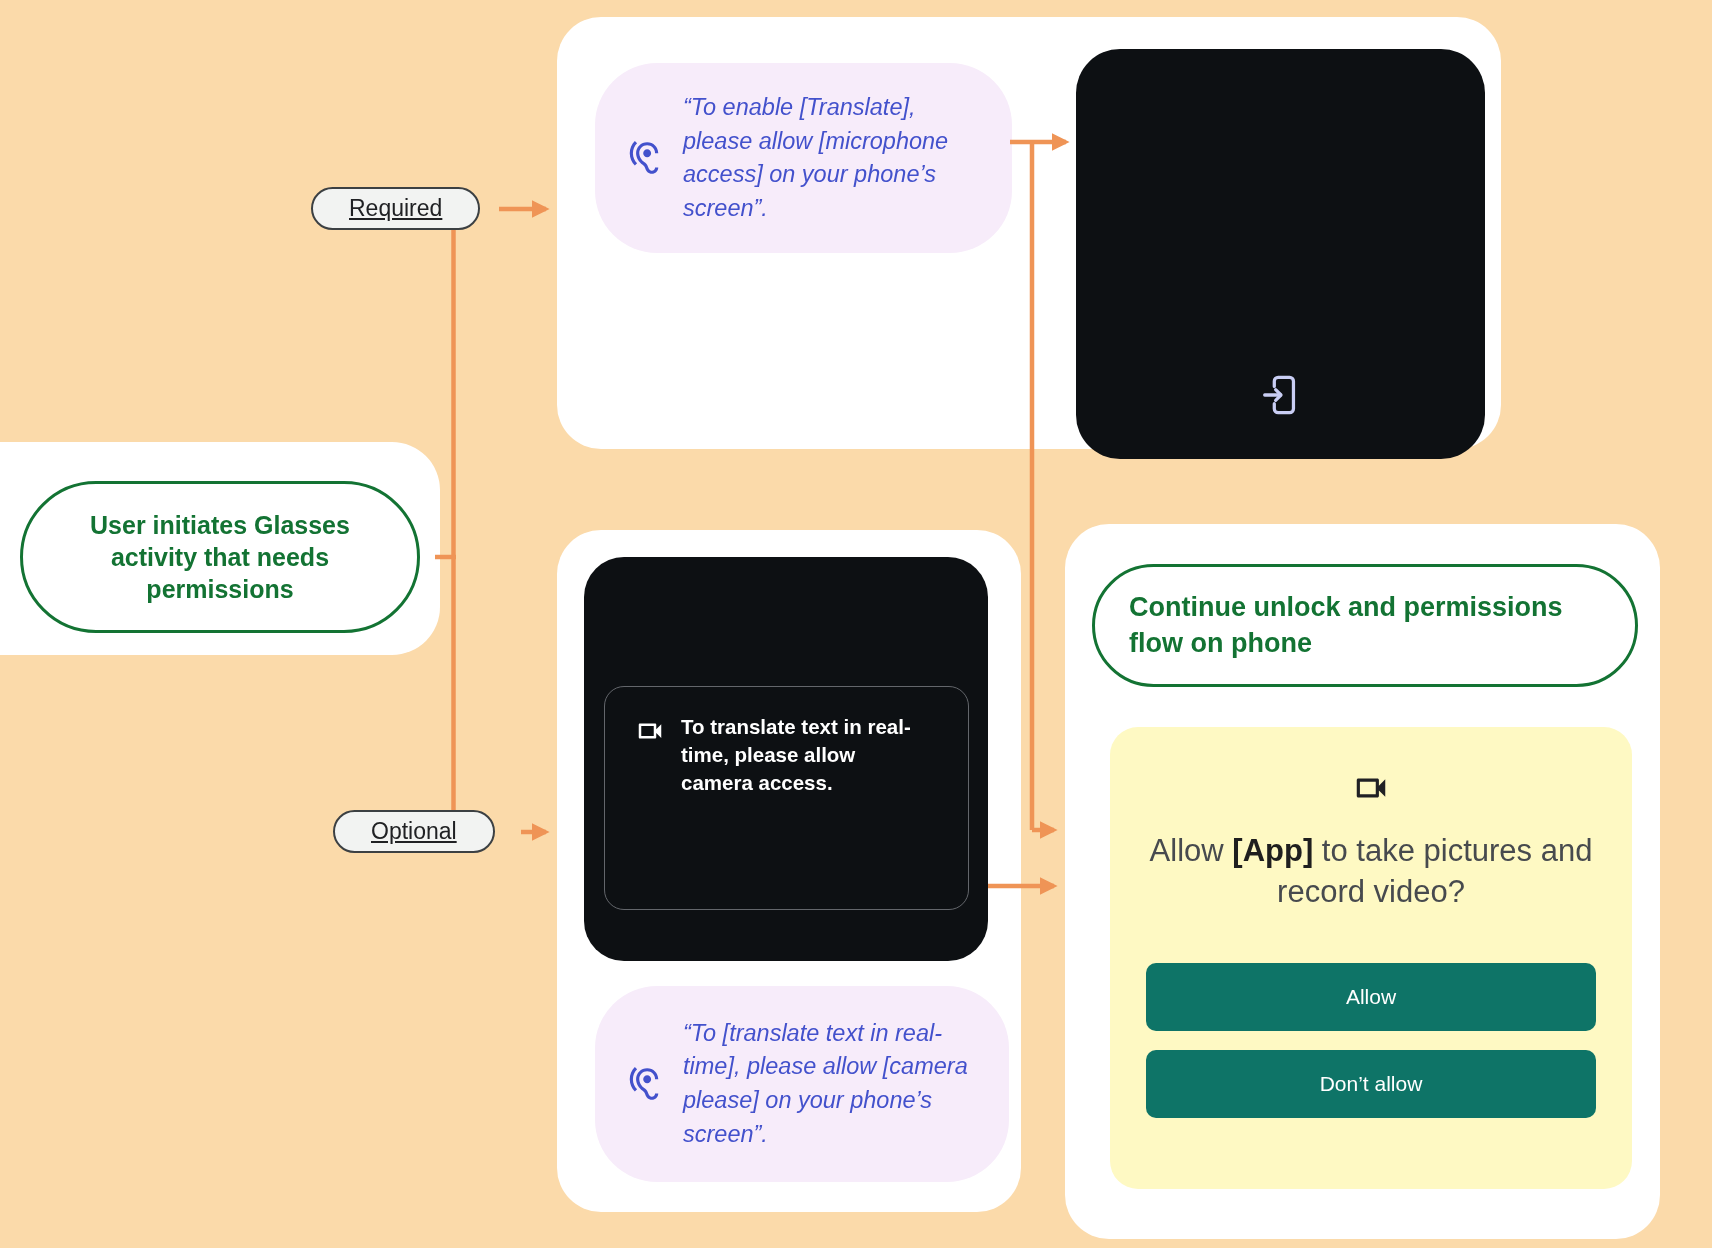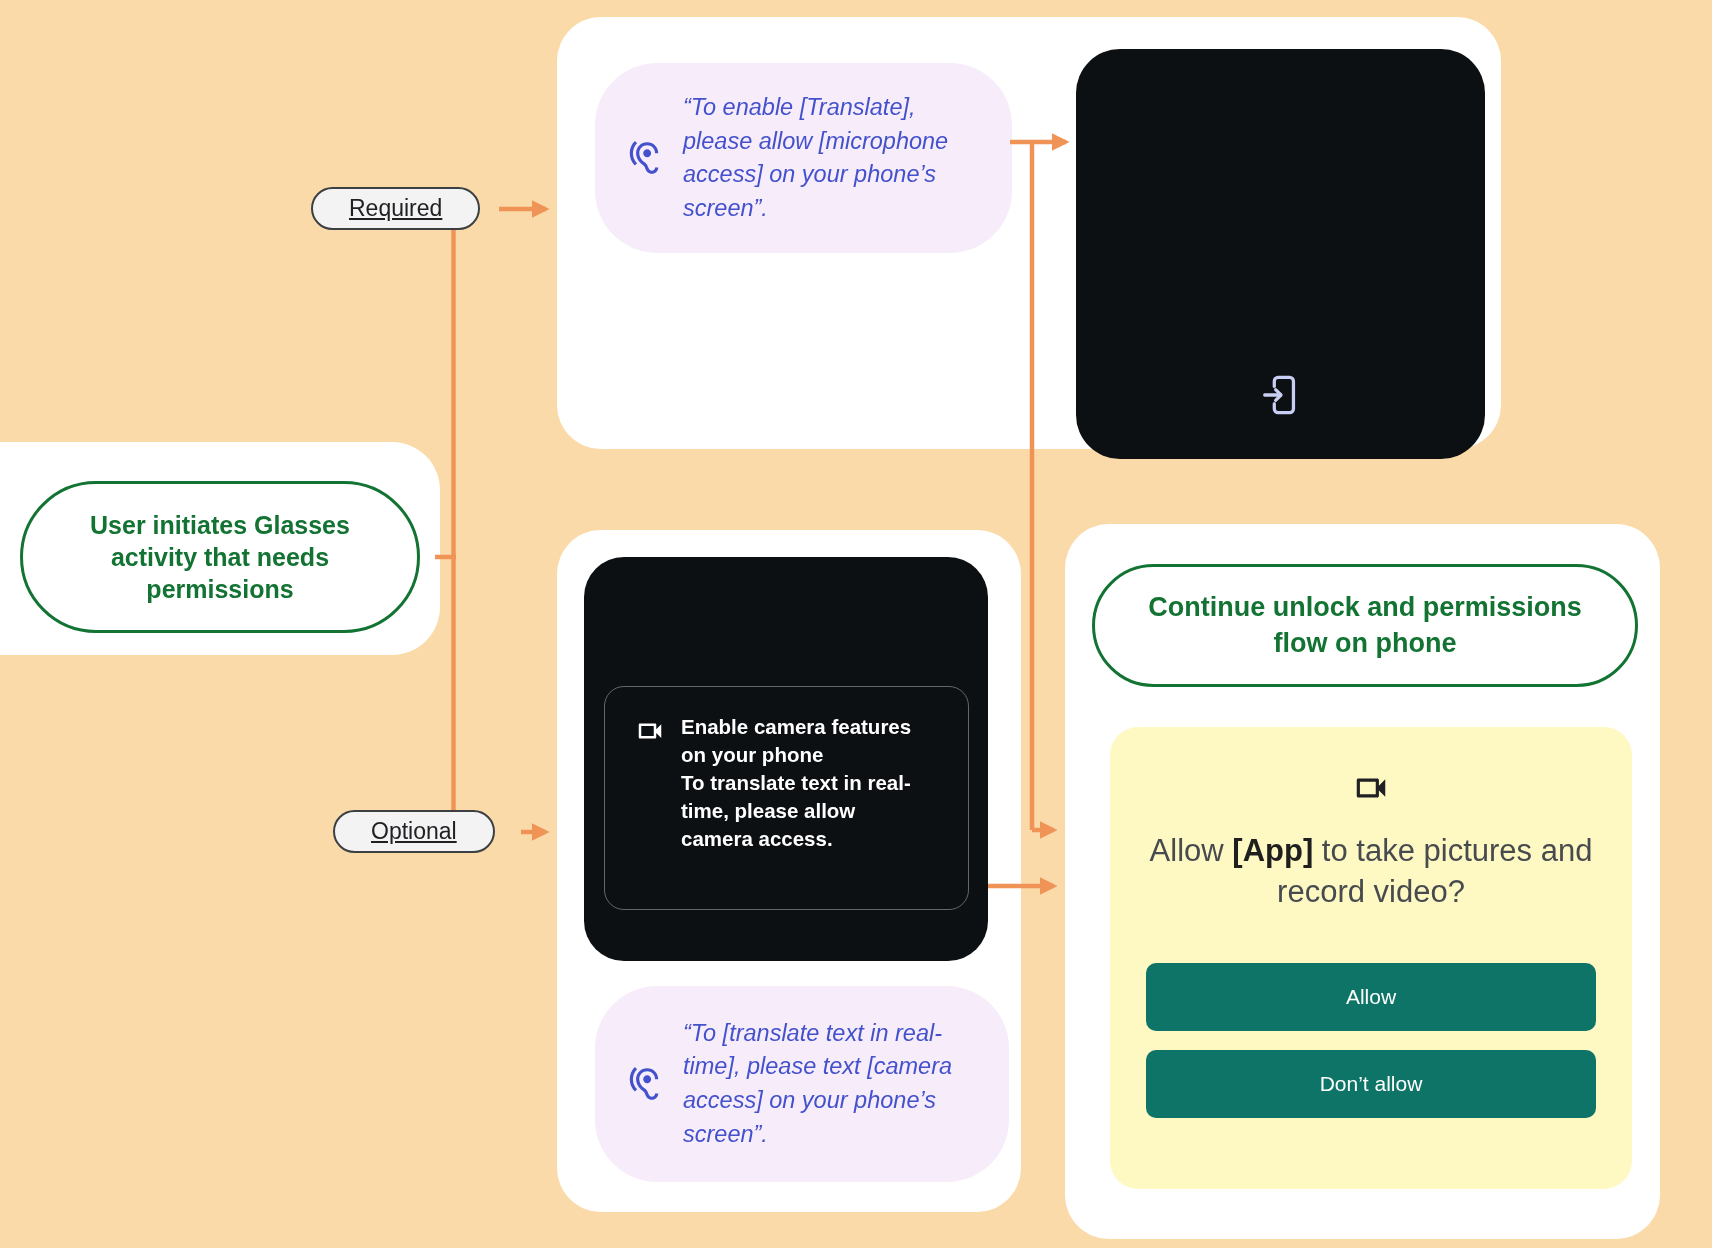--- a/index.html
+++ b/index.html
@@ -45,21 +45,21 @@
   .glasses-dialog{position:absolute;left:20px;top:129px;width:365px;height:224px;
     border:1.5px solid #63666B;border-radius:20px;box-sizing:border-box;
     display:flex;gap:16px;padding:26px 20px 0 30px;}
   .glasses-dialog .cam{flex:0 0 auto;margin-top:3px;display:flex;}
   .glasses-dialog-text{width:234px;}
   .glasses-dialog-text p{margin:0;color:#ffffff;font-weight:700;
     font-size:20.5px;line-height:1.37;}
 
   .header-pill{position:absolute;left:27px;top:40px;width:546px;height:123px;
     border:3px solid #137333;border-radius:64px;box-sizing:border-box;
-    display:flex;align-items:center;justify-content:center;text-align:center;
+    display:flex;align-items:center;justify-content:center;
     color:#137333;font-weight:700;font-size:27px;line-height:1.3;padding:0 34px;}
 
   .dialog{position:absolute;left:45px;top:203px;width:522px;height:462px;
     background:#fef9c3;border-radius:28px;box-sizing:border-box;
     display:flex;flex-direction:column;align-items:center;}
   .dialog .cam{margin-top:42px;display:flex;}
   .dialog-title{margin:24px 0 0;width:470px;text-align:center;
     font-size:31px;line-height:1.32;color:#474A4E;}
   .dialog-title strong{color:#1F1F1F;font-weight:700;}
   .btn{width:450px;height:68px;border:none;border-radius:10px;background:#0E7467;
@@ -124,32 +124,31 @@
 
   <div class="card card-mid">
     <div class="screen screen-mid">
       <div class="glasses-dialog">
         <span class="cam">
           <svg width="30" height="30" viewBox="0 0 24 24" fill="#ffffff">
             <path d="M15 8v8H5V8h10m1-2H4c-.55 0-1 .45-1 1v10c0 .55.45 1 1 1h12c.55 0 1-.45 1-1v-3.5l4 4v-11l-4 4V7c0-.55-.45-1-1-1z"></path>
           </svg>
         </span>
         <div class="glasses-dialog-text">
-          <p>Enable camera features on your phone</p>
           <p>To translate text in real-time, please allow camera access.</p>
         </div>
       </div>
     </div>
     <div class="bubble bubble-bottom">
       <span class="ear">
         <svg width="38" height="38" viewBox="0 0 24 24" fill="#4351CC">
           <path d="M17 20c-.29 0-.56-.06-.76-.15-.71-.37-1.21-.88-1.71-2.38-.51-1.56-1.47-2.29-2.39-3-.79-.61-1.61-1.24-2.32-2.53C9.29 10.98 9 9.93 9 9c0-2.8 2.2-5 5-5s5 2.2 5 5h2c0-3.93-3.07-7-7-7S7 5.07 7 9c0 1.26.38 2.65 1.07 3.9.91 1.65 1.98 2.48 2.85 3.15.81.62 1.39 1.07 1.71 2.05.6 1.82 1.37 2.84 2.73 3.55.51.23 1.07.35 1.64.35 2.21 0 4-1.79 4-4h-2c0 1.1-.9 2-2 2zM7.64 2.64 6.22 1.22C4.23 3.21 3 5.96 3 9s1.23 5.79 3.22 7.78l1.41-1.41C6.01 13.74 5 11.49 5 9s1.01-4.74 2.64-6.36zM11.5 9c0 1.38 1.12 2.5 2.5 2.5s2.5-1.12 2.5-2.5-1.12-2.5-2.5-2.5-2.5 1.12-2.5 2.5z"></path>
         </svg>
       </span>
-      <p>“To [translate text in real-time], please text [camera access] on your phone’s screen”.</p>
+      <p>“To [translate text in real-time], please allow [camera please] on your phone’s screen”.</p>
     </div>
   </div>
 
   <div class="card card-right">
     <div class="header-pill">
       <span>Continue unlock and permissions flow on phone</span>
     </div>
     <div class="dialog">
       <span class="cam">
         <svg width="38" height="38" viewBox="0 0 24 24" fill="#202124">

